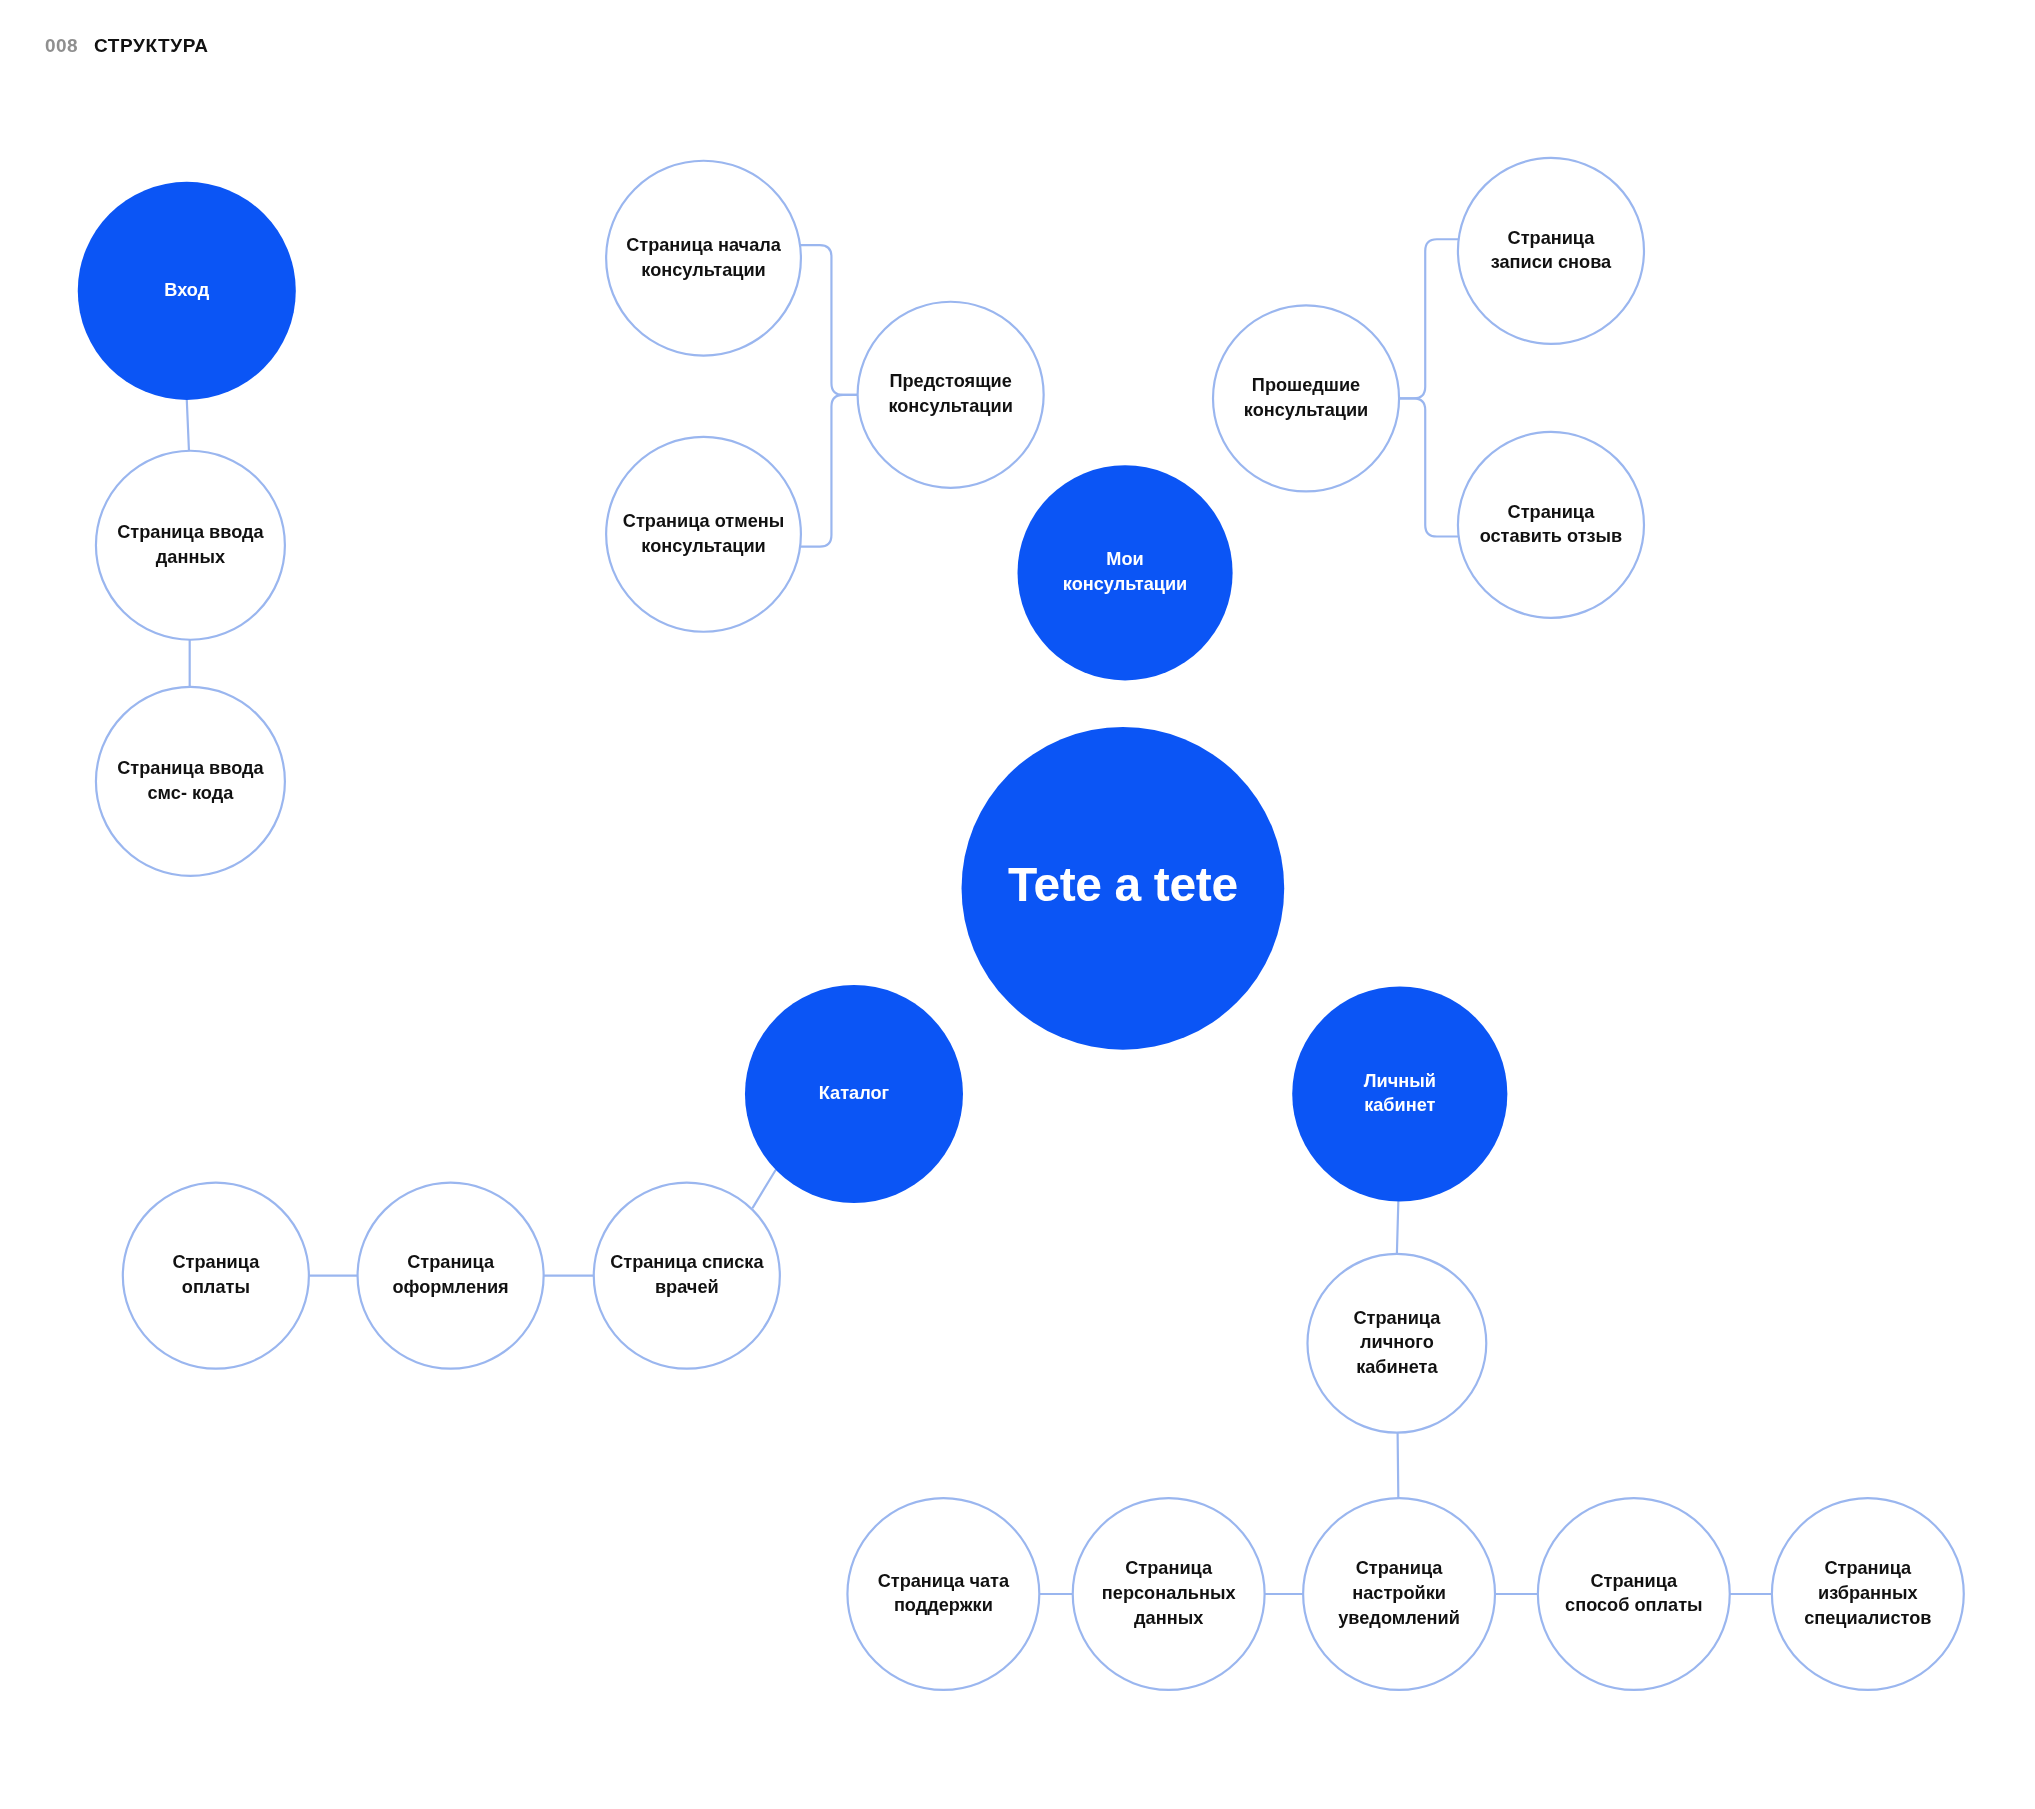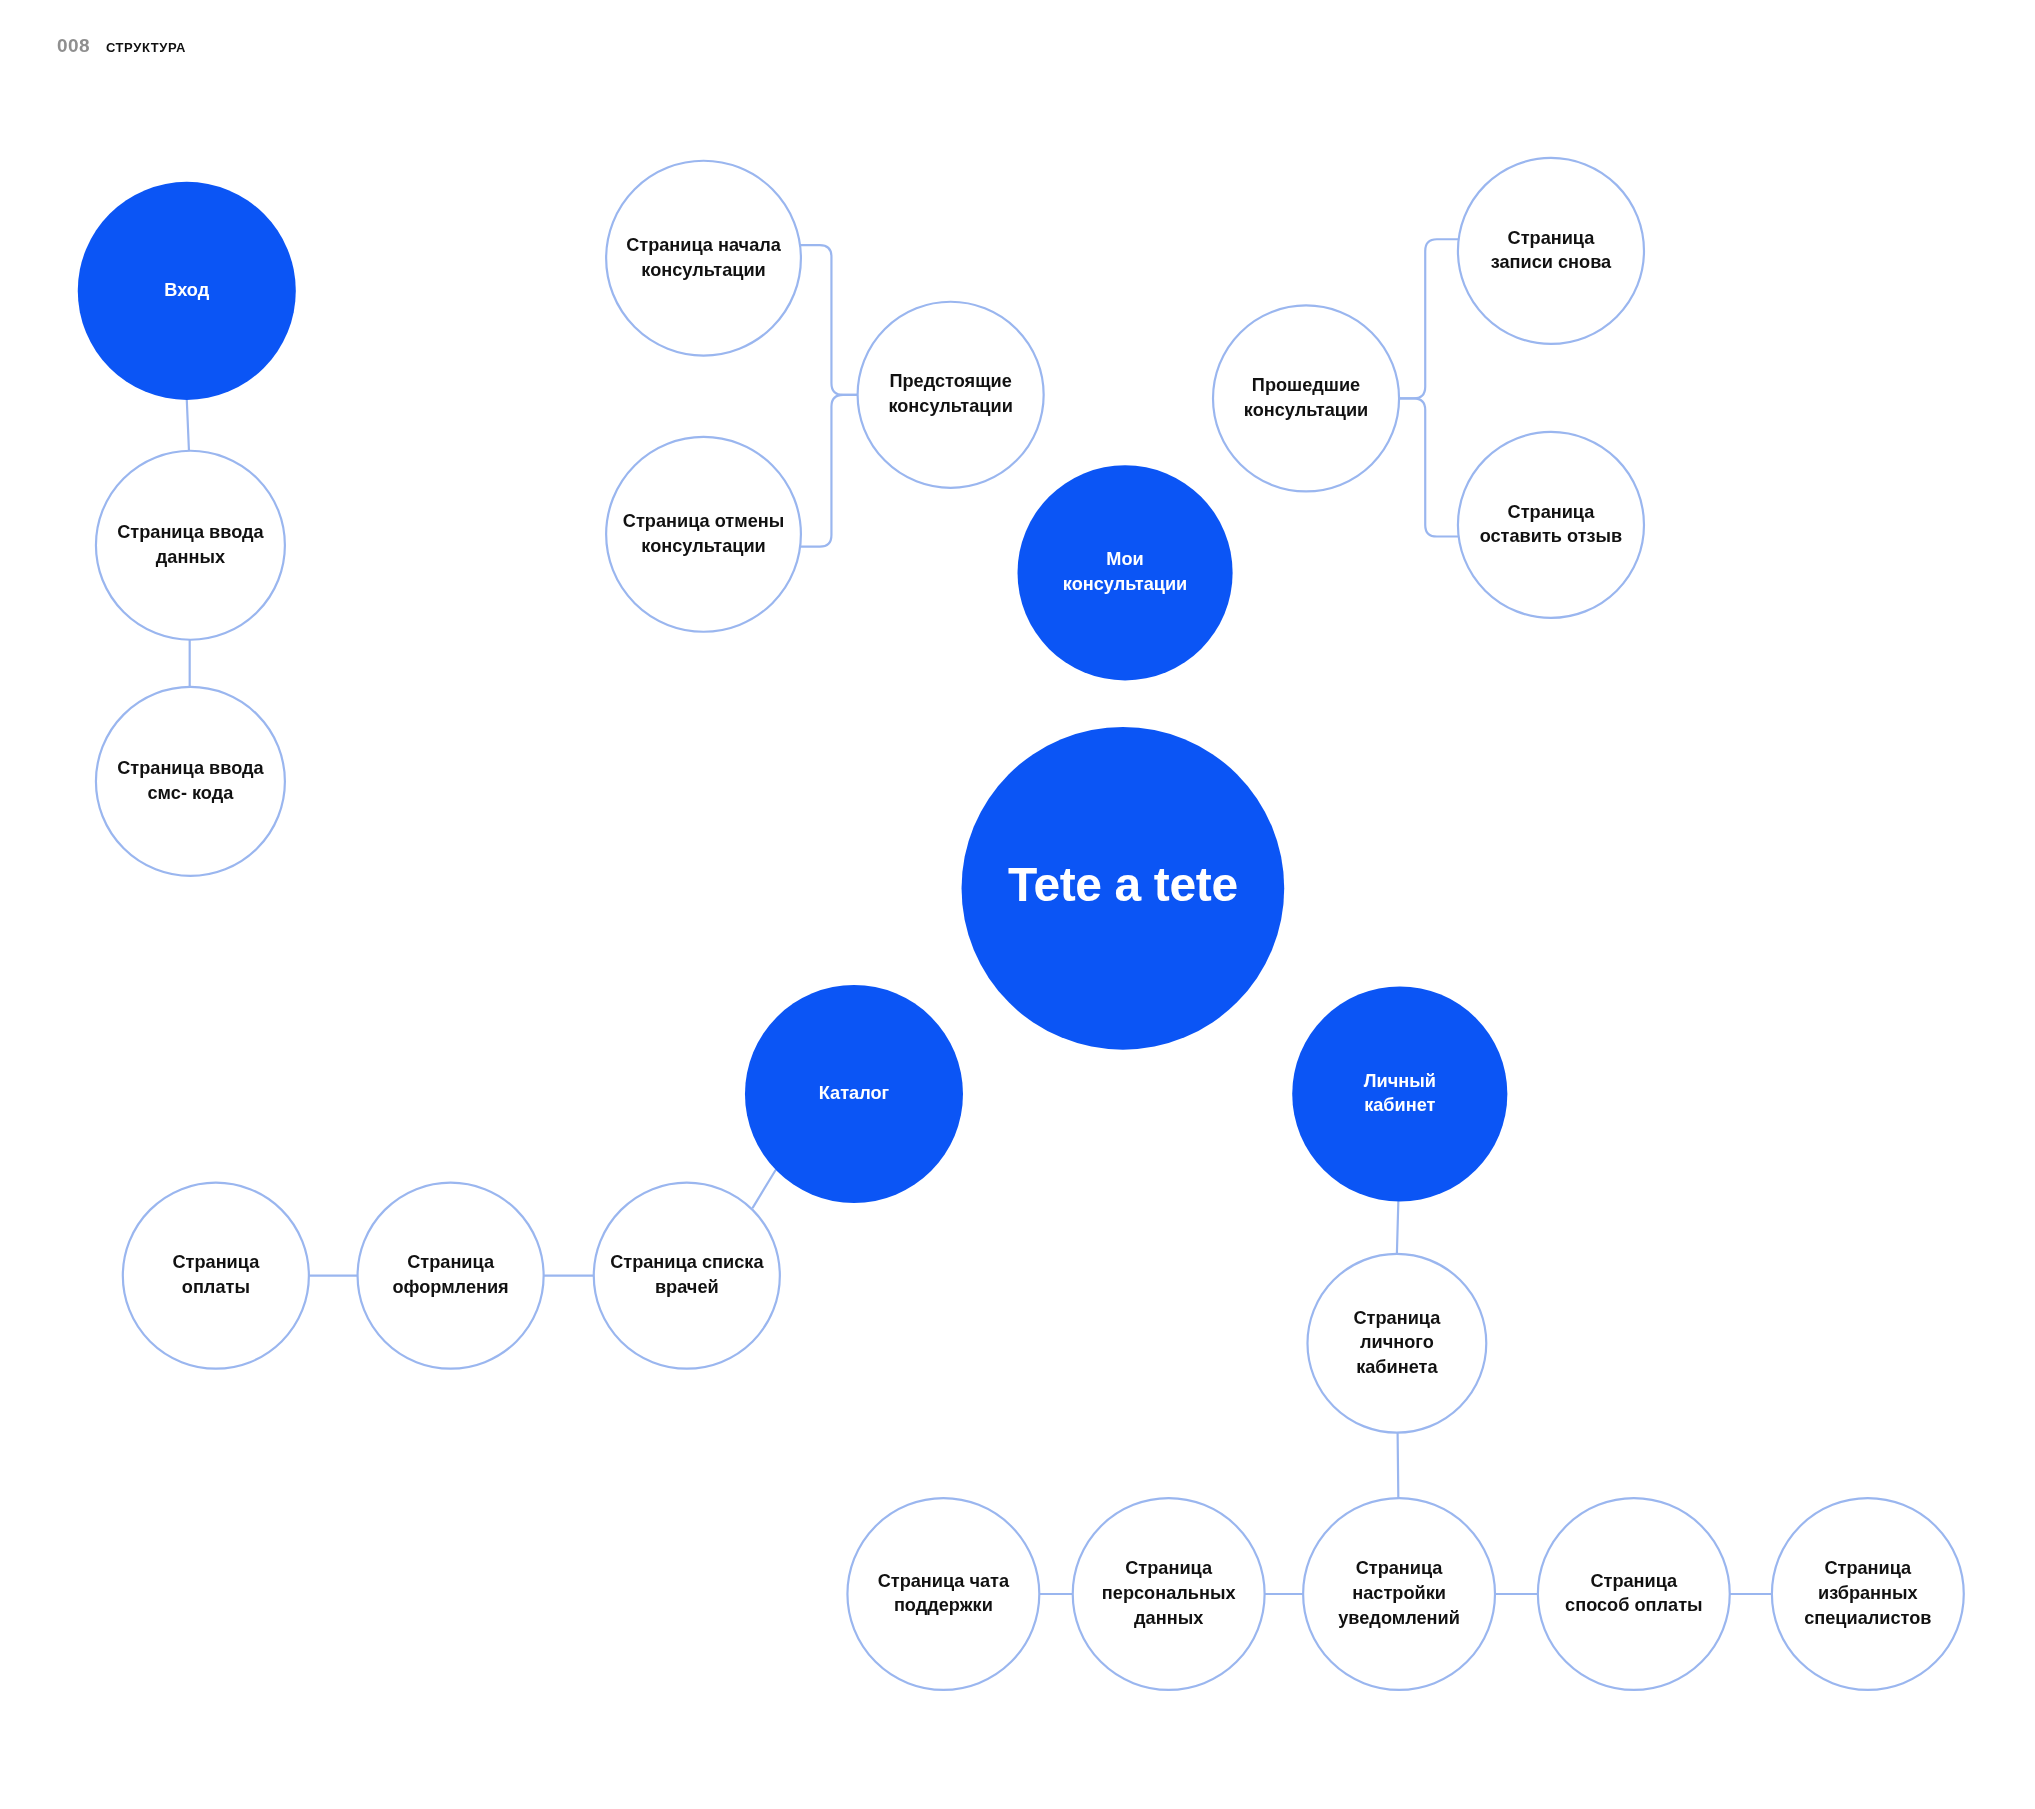--- a/index.html
+++ b/index.html
@@ -24,24 +24,23 @@
     display: flex;
     align-items: baseline;
     gap: 16px;
     white-space: nowrap;
   }
   .page-num {
     font-size: 19px;
     font-weight: 700;
     letter-spacing: 0.4px;
     color: #8f8f8f;
-    margin-left: 12px;
   }
   .page-title {
-    font-size: 13px;
+    font-size: 19px;
     font-weight: 700;
     letter-spacing: 0.6px;
     color: #111111;
     text-align: right;
   }
 
   
   #diagram {
     position: absolute;
     left: 0;

